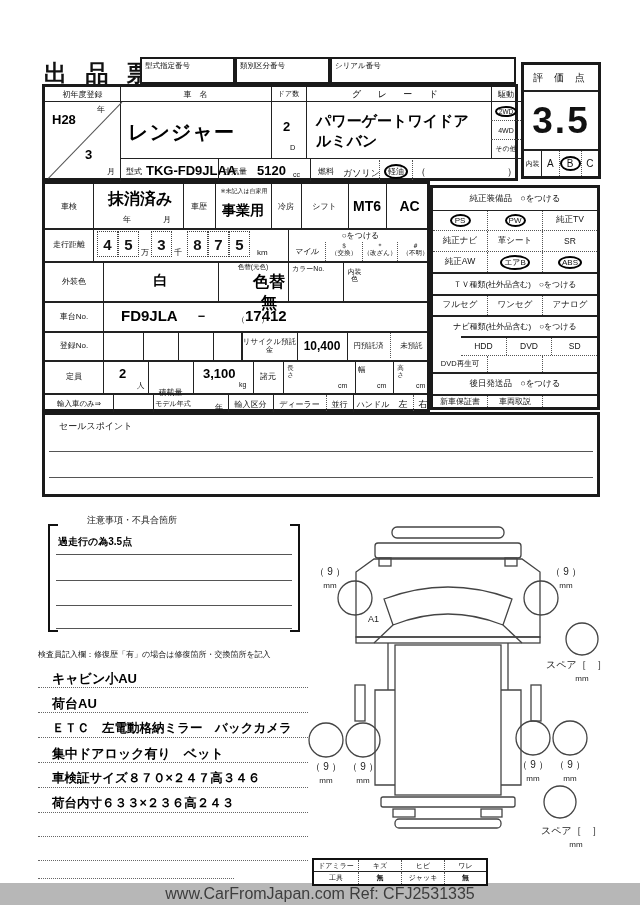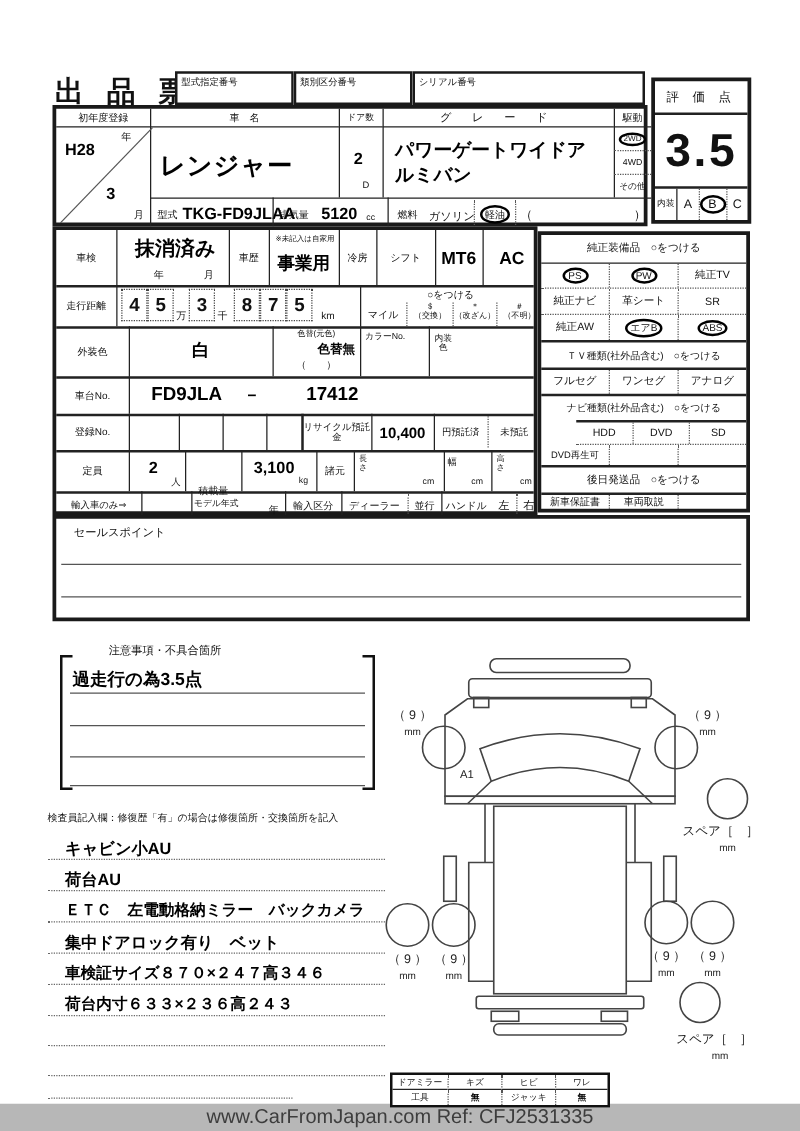--- a/index.html
+++ b/index.html
@@ -148,21 +148,21 @@
     <span class="abs digit" style="left:52px;top:47px;">4</span>
     <span class="abs digit" style="left:73px;top:47px;">5</span>
     <span class="abs lbl" style="left:96px;top:63px;">万</span>
     <span class="abs digit" style="left:106px;top:47px;">3</span>
     <span class="abs lbl" style="left:129px;top:63px;">千</span>
     <span class="abs digit" style="left:142px;top:47px;">8</span>
     <span class="abs digit" style="left:163px;top:47px;">7</span>
     <span class="abs digit" style="left:184px;top:47px;">5</span>
     <span class="abs lbl" style="left:212px;top:64px;">km</span>
     <div class="abs cen" style="left:243px;top:44px;width:145px;height:14px;font-size:8px;">○をつける</div>
-    <div class="abs cen" style="left:243px;top:58px;width:37px;height:19px;font-size:8px;">マイル</div>
+    <div class="abs cen" style="left:243px;top:58px;width:37px;height:19px;font-size:8px;font-style:italic;">マイル</div>
     <div class="dvline" style="left:280px;top:58px;height:19px;"></div>
     <div class="abs stack" style="left:281px;top:59px;width:36px;font-size:6.5px;">
       <span>＄</span><br><span>（交換）</span>
     </div>
     <div class="dvline" style="left:317px;top:58px;height:19px;"></div>
     <div class="abs stack" style="left:318px;top:59px;width:34px;font-size:6.5px;">
       <span>＊</span><br><span>（改ざん）</span>
     </div>
     <div class="dvline" style="left:352px;top:58px;height:19px;"></div>
     <div class="abs stack" style="left:353px;top:59px;width:35px;font-size:6.5px;">
@@ -170,21 +170,21 @@
     </div>
 
     <div class="vline" style="left:58px;top:77px;height:40px;"></div>
     <div class="vline" style="left:173px;top:77px;height:40px;"></div>
     <div class="vline" style="left:243px;top:77px;height:40px;"></div>
     <div class="vline" style="left:298px;top:77px;height:40px;"></div>
     <div class="abs cen lbl" style="left:0;top:77px;width:58px;height:40px;">外装色</div>
     <div class="abs cen val" style="left:58px;top:77px;width:115px;height:40px;font-size:14px;">白</div>
     <div class="abs" style="left:173px;top:77px;width:70px;height:40px;text-align:center;">
       <div style="font-size:6.5px;margin-top:2px;">色替(元色)</div>
-      <div class="val" style="font-size:10px;margin-left:32px;">色替無</div>
+      <div class="val" style="font-size:16px;margin-left:32px;">色替無</div>
       <div style="font-size:8px;">（　　）</div>
     </div>
     <span class="abs lbl" style="left:247px;top:80px;font-size:7px;">カラーNo.</span>
     <div class="abs stack" style="left:302px;top:84px;width:15px;font-size:7px;">内装色</div>
 
     <div class="vline" style="left:58px;top:117px;height:30px;"></div>
     <div class="abs cen lbl" style="left:0;top:117px;width:58px;height:30px;">車台No.</div>
     <span class="abs val" style="left:76px;top:123px;font-size:15px;">FD9JLA</span>
     <span class="abs val" style="left:150px;top:123px;font-size:13px;">－</span>
     <span class="abs val" style="left:200px;top:123px;font-size:15px;">17412</span>
@@ -295,21 +295,21 @@
   <div class="abs b3" style="left:42px;top:412px;width:558px;height:85px;">
     <span class="abs" style="left:14px;top:5px;font-size:9px;">セールスポイント</span>
     <div class="uline" style="left:4px;top:36px;width:544px;"></div>
     <div class="uline" style="left:4px;top:62px;width:544px;"></div>
   </div>
 
   <div class="abs" style="left:48px;top:524px;width:252px;height:108px;">
     <div class="brk" style="left:0;border-left:2px solid #111;border-top:2px solid #111;border-bottom:2px solid #111;"></div>
     <div class="brk" style="right:0;border-right:2px solid #111;border-top:2px solid #111;border-bottom:2px solid #111;"></div>
     <span class="abs" style="left:36px;top:-10px;font-size:9px;background:#fff;padding:0 3px;">注意事項・不具合箇所</span>
-    <span class="abs val" style="left:10px;top:11px;font-size:14px;text-align:center;">過走行の為3.5点</span>
+    <span class="abs val" style="left:10px;top:11px;font-size:10px;text-align:center;">過走行の為3.5点</span>
     <div class="uline" style="left:8px;top:30px;width:236px;"></div>
     <div class="uline" style="left:8px;top:56px;width:236px;"></div>
     <div class="uline" style="left:8px;top:81px;width:236px;"></div>
     <div class="uline" style="left:8px;top:104px;width:236px;"></div>
   </div>
 
   <div class="abs" style="left:38px;top:649px;width:280px;font-size:8px;">検査員記入欄：修復歴「有」の場合は修復箇所・交換箇所を記入</div>
   <span class="abs val" style="left:52px;top:670px;font-size:13px;">キャビン小AU</span>
   <div class="dotline" style="left:38px;top:687px;width:270px;"></div>
   <span class="abs val" style="left:52px;top:695px;font-size:13px;">荷台AU</span>

